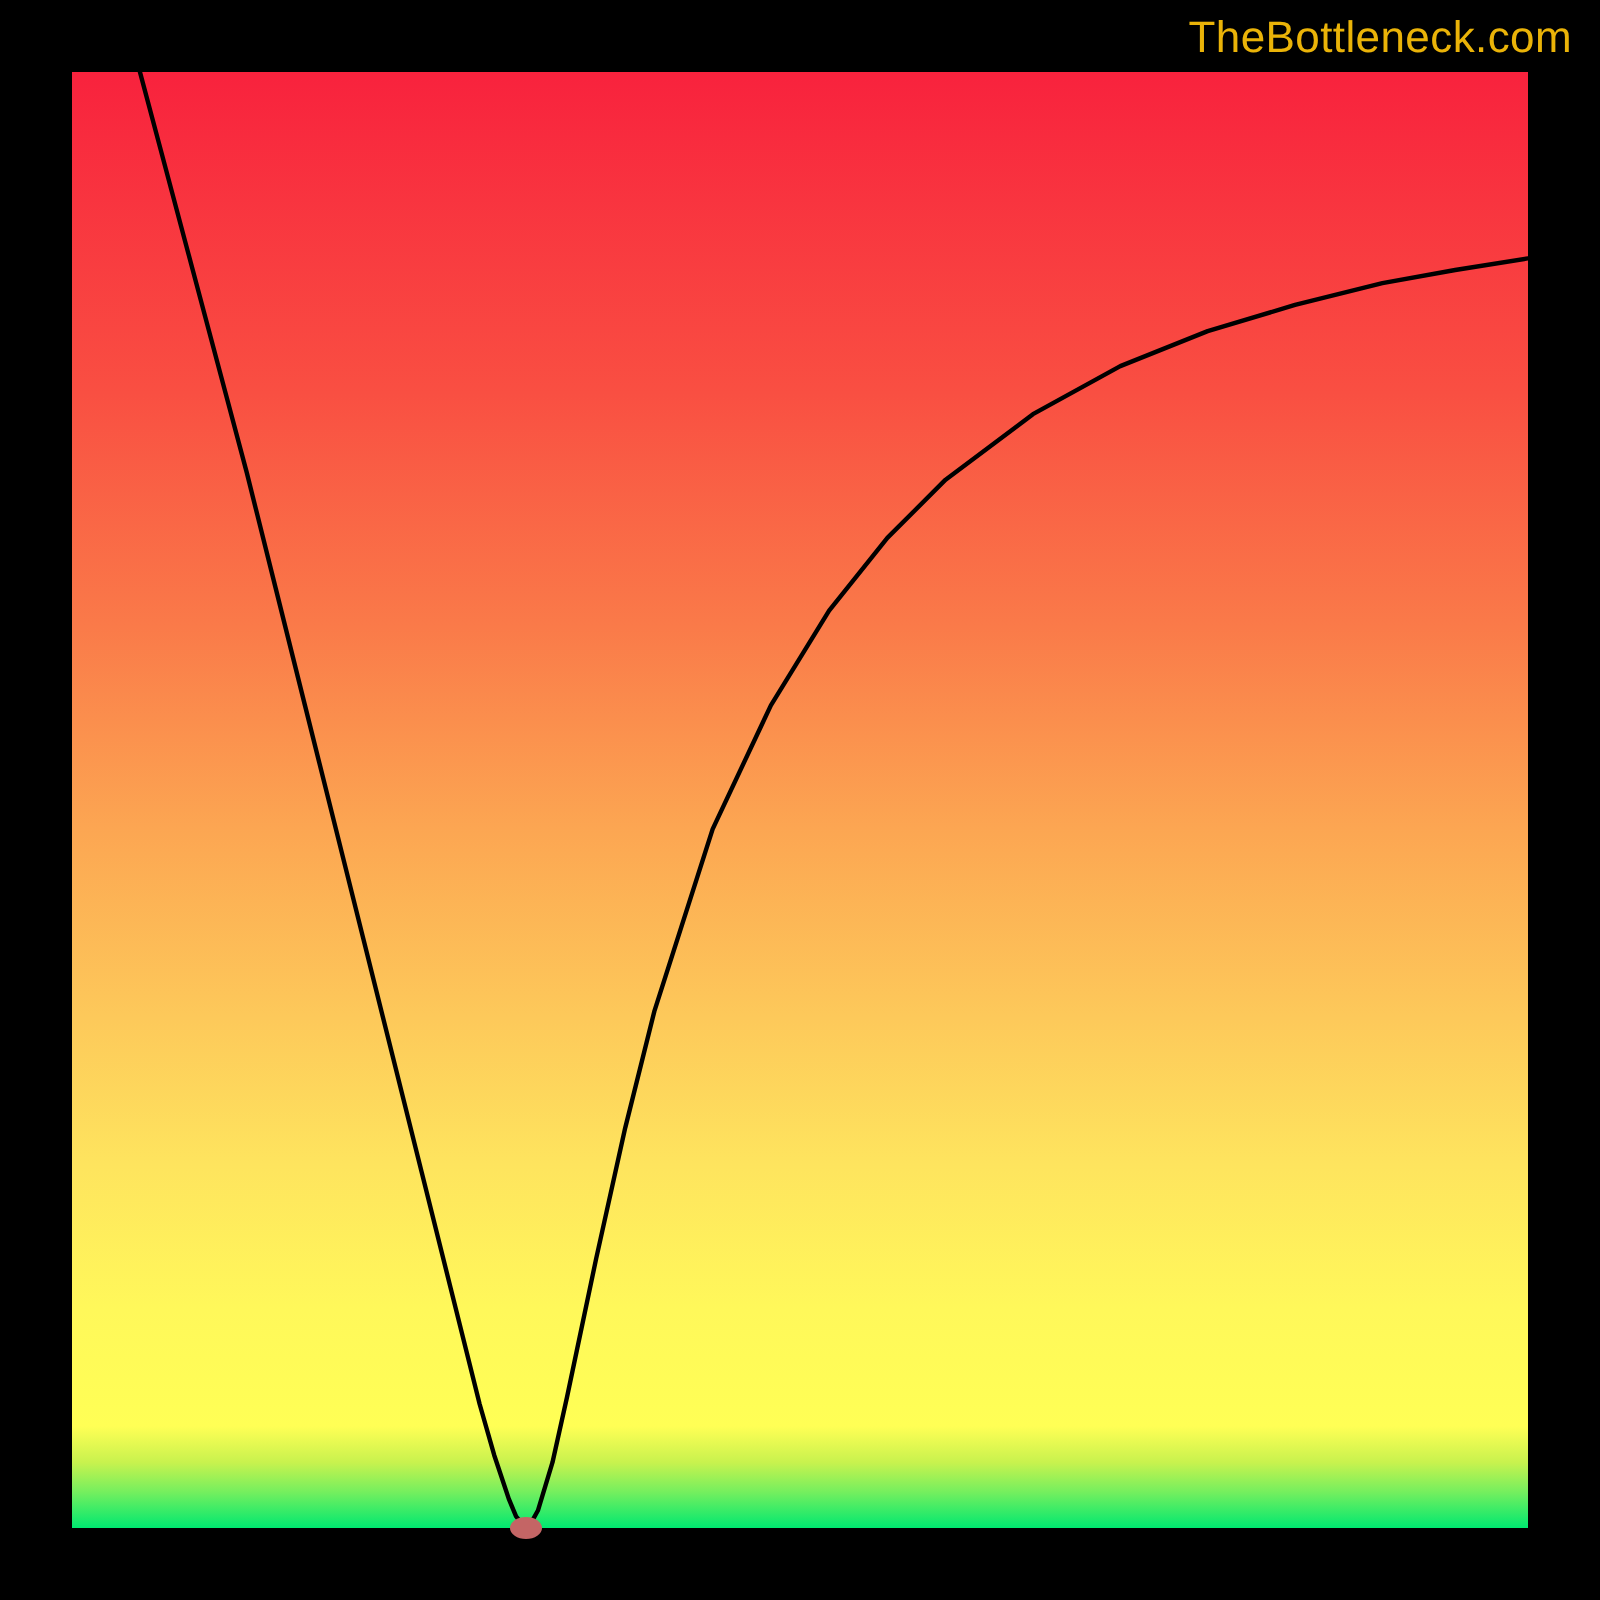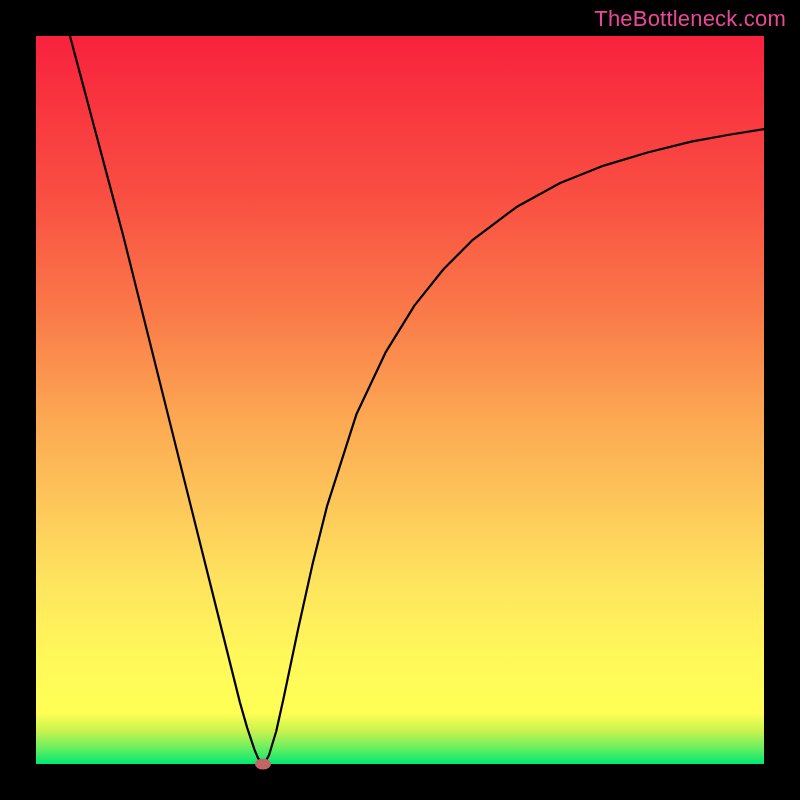--- a/index.html
+++ b/index.html
@@ -49,21 +49,21 @@
     width: 16px;
     height: 11px;
     border-radius: 50%;
     background: #c46565;
     transform: translate(-50%, -50%);
   }
   .watermark {
     position: absolute;
     top: 6px;
     right: 14px;
-    color: #ec4899;
+    color: #eab308;
     font-size: 22px;
     font-weight: 500;
     letter-spacing: 0.2px;
   }
 </style>
 </head>
 <body>
 
 <div class="frame">
   <div class="plot">

